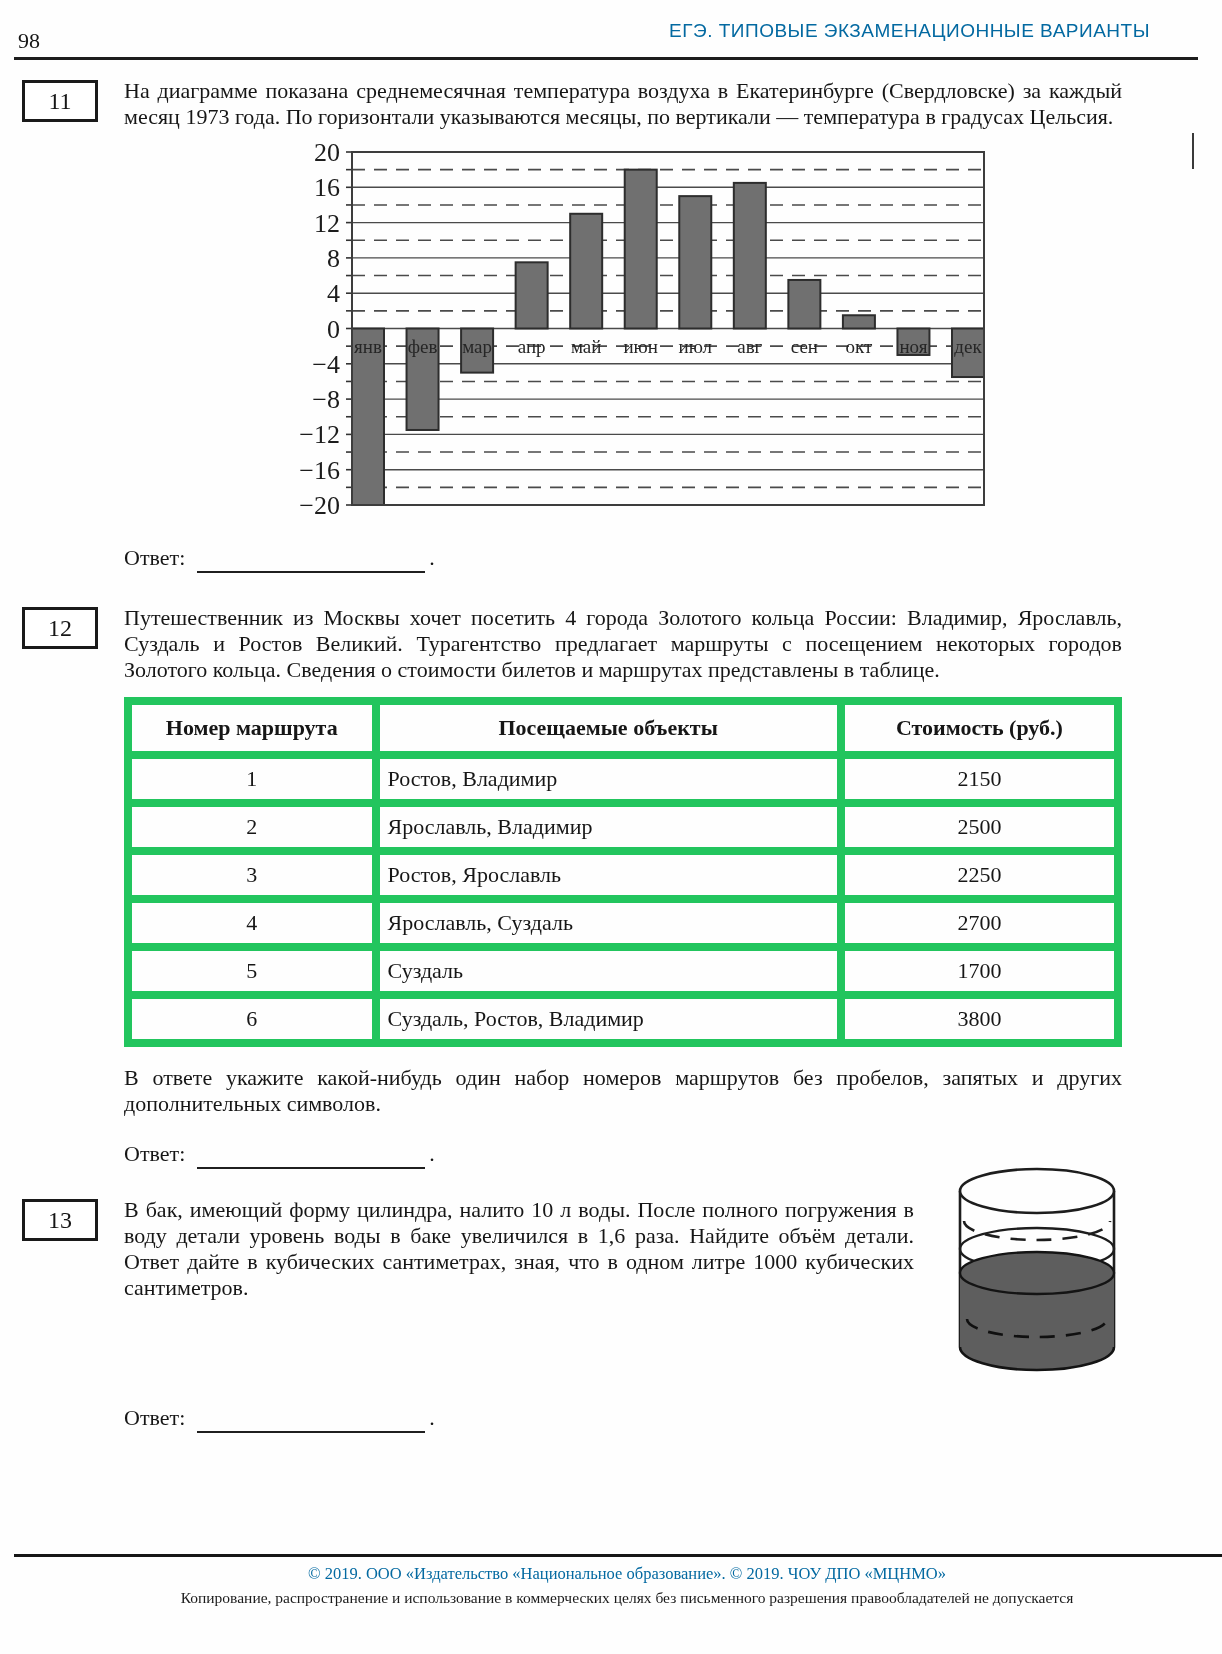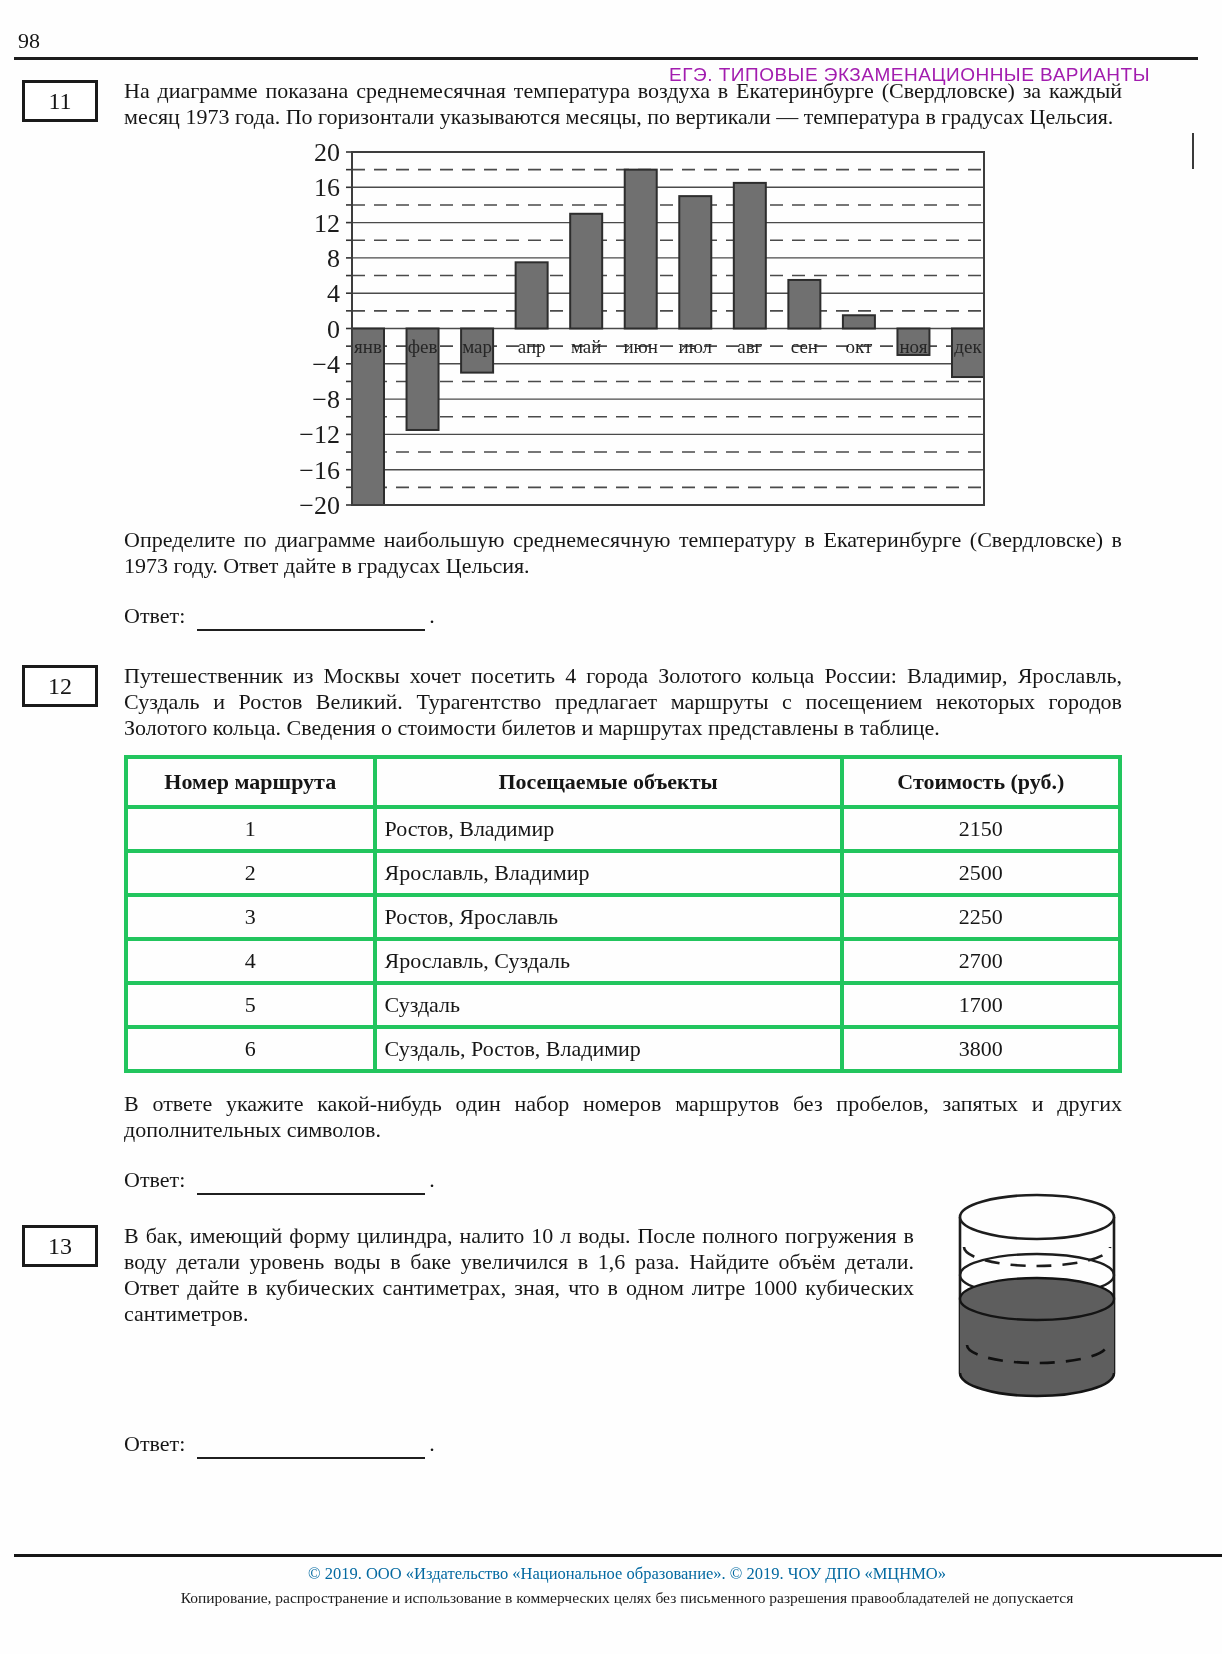--- a/index.html
+++ b/index.html
@@ -1,39 +1,39 @@
 <!DOCTYPE html>
 <html><head>
 <meta charset="utf-8">
 <style>
   html,body{margin:0;padding:0;background:#d9d9d9;}
   .page{position:relative;width:1222px;height:1654px;background:#fefefe;overflow:hidden;
         font-family:"Liberation Serif",serif;color:#161616;padding-left:32px;}
   
   .page-num{position:absolute;top:28px;left:18px;font-size:22px;}
   .header-title{position:absolute;top:20px;right:104px;font-family:"Liberation Sans",sans-serif;
-        font-size:19px;letter-spacing:.5px;color:#a21caf;margin-top:44px;}
+        font-size:19px;letter-spacing:.5px;color:#0369a1;}
   .header-rule{position:absolute;top:57px;left:14px;right:56px;height:3px;background:#1d1d1d;}
   .margin-mark{position:absolute;top:133px;right:60px;width:2px;height:36px;background:#3a3a3a;}
   
   .content{position:absolute;top:78px;left:22px;width:1100px;}
   .problem{display:flex;align-items:flex-start;}
   .num-box{flex:none;width:70px;height:36px;border:3px solid #1a1a1a;display:flex;align-items:center;
         justify-content:center;font-size:24px;font-weight:400;margin-top:2px;background:#fff;}
   .pbody{flex:1;margin-left:26px;min-width:0;}
   .statement{font-size:22px;line-height:26px;text-align:justify;margin:0;}
   .answer-row{margin:22px 0 0 0;font-size:22px;line-height:30px;}
   .blank{display:inline-block;width:228px;border-bottom:2px solid #1f1f1f;height:22px;
         vertical-align:bottom;margin-left:12px;margin-right:4px;}
   .gap34{height:32px;}
   
   .chart-wrap{margin:12px 0 6px 168px;}
   
   table.routes{border-collapse:collapse;width:100%;margin:14px 0 18px 0;}
-  table.routes th,table.routes td{border:4px solid #22c55e;font-size:22px;padding:2px 8px;}
+  table.routes th,table.routes td{border:8px solid #22c55e;font-size:22px;padding:2px 8px;}
   table.routes th{height:42px;font-weight:700;text-align:center;}
   table.routes td{height:36px;}
   td.c-num{text-align:center;width:25%;}
   td.c-obj{text-align:left;padding-left:16px;width:47%;}
   td.c-cost{text-align:center;width:28%;}
   
   .p13-row{display:flex;align-items:flex-start;}
   .p13-text{flex:1;min-width:0;}
   .cyl-fig{flex:none;width:170px;margin:-36px 0 0 38px;}
   
@@ -130,21 +130,20 @@
               <text x="294.1818181818182" y="211.15" text-anchor="middle" font-size="19" fill="#262626" font-family="&quot;Liberation Serif&quot;,serif">май</text>
               <text x="348.72727272727275" y="211.15" text-anchor="middle" font-size="19" fill="#262626" font-family="&quot;Liberation Serif&quot;,serif">июн</text>
               <text x="403.27272727272725" y="211.15" text-anchor="middle" font-size="19" fill="#262626" font-family="&quot;Liberation Serif&quot;,serif">июл</text>
               <text x="457.8181818181818" y="211.15" text-anchor="middle" font-size="19" fill="#262626" font-family="&quot;Liberation Serif&quot;,serif">авг</text>
               <text x="512.3636363636364" y="211.15" text-anchor="middle" font-size="19" fill="#262626" font-family="&quot;Liberation Serif&quot;,serif">сен</text>
               <text x="566.909090909091" y="211.15" text-anchor="middle" font-size="19" fill="#262626" font-family="&quot;Liberation Serif&quot;,serif">окт</text>
               <text x="621.4545454545455" y="211.15" text-anchor="middle" font-size="19" fill="#262626" font-family="&quot;Liberation Serif&quot;,serif">ноя</text>
               <text x="676" y="211.15" text-anchor="middle" font-size="19" fill="#262626" font-family="&quot;Liberation Serif&quot;,serif">дек</text>
             </svg>
         </figure>
-        <p class="statement">Определите по диаграмме наибольшую среднемесячную температуру в Екатеринбурге (Свердловске) в 1973 году. Ответ дайте в градусах Цельсия.</p>
         <p class="answer-row">
           <span>Ответ:</span><span class="blank"></span><span>.</span>
         </p>
       </div>
     </section>
 
     <div class="gap34"></div>
 
     <section class="problem">
       <div class="num-box">12</div>

